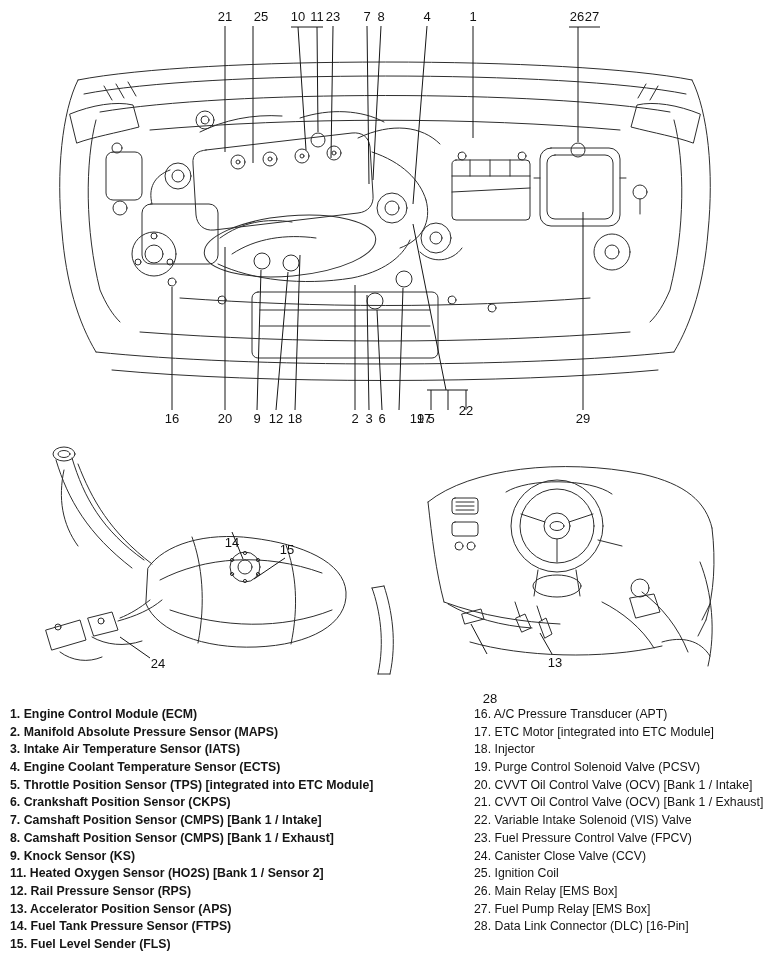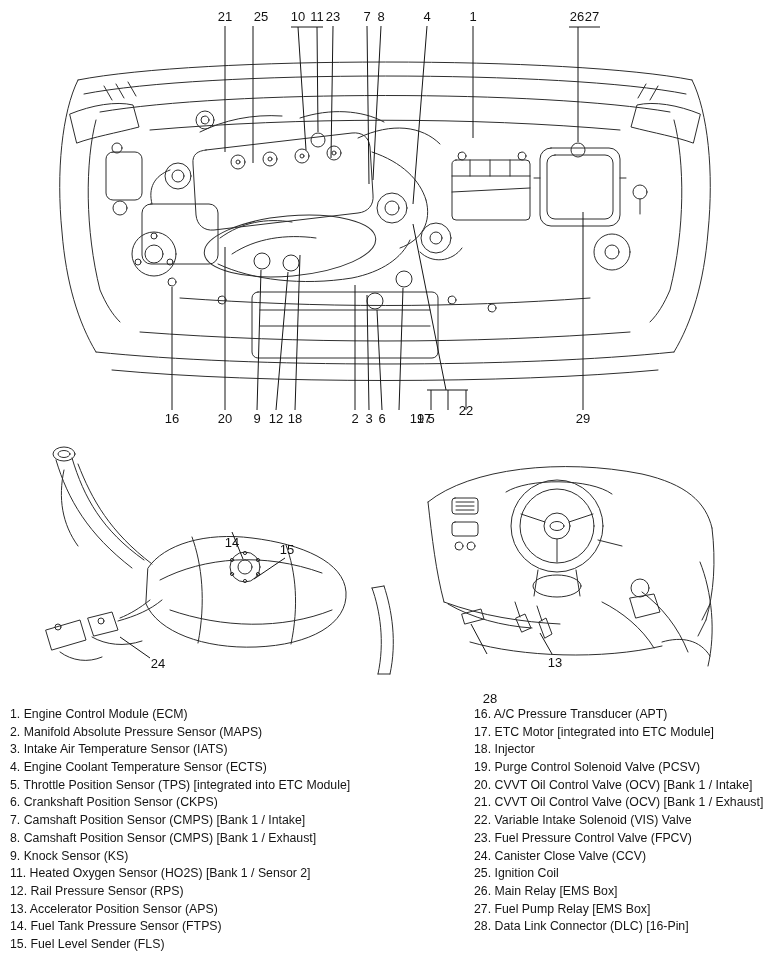--- a/index.html
+++ b/index.html
@@ -1,21 +1,21 @@
 <!DOCTYPE html>
 <html><head>
 <meta charset="utf-8">
 <style>
   html,body{margin:0;padding:0;background:#ffffff;}
   .page{position:relative;width:771px;height:975px;background:#ffffff;overflow:hidden;
         font-family:"Liberation Sans",sans-serif;color:#151515;}
   .page svg{position:absolute;left:0;}
   .callout{position:absolute;transform:translateX(-50%);font-size:13px;line-height:14px;color:#111;}
   .legend-col{position:absolute;top:706px;font-size:12.3px;line-height:17.7px;color:#151515;white-space:nowrap;}
-  #legend-left{left:10px;}
+  #legend-left{left:10px;font-weight:bold;}
   #legend-right{left:474px;}
   .legend-item{height:17.7px;}
 </style>
 </head>
 <body>
 
 <div class="page">
 
   <svg id="engine-svg" width="771" height="440" viewBox="0 0 771 440" style="top:0;">
     <g fill="none" stroke="#2e2e2e" stroke-width="1" stroke-linecap="round" stroke-linejoin="round">

